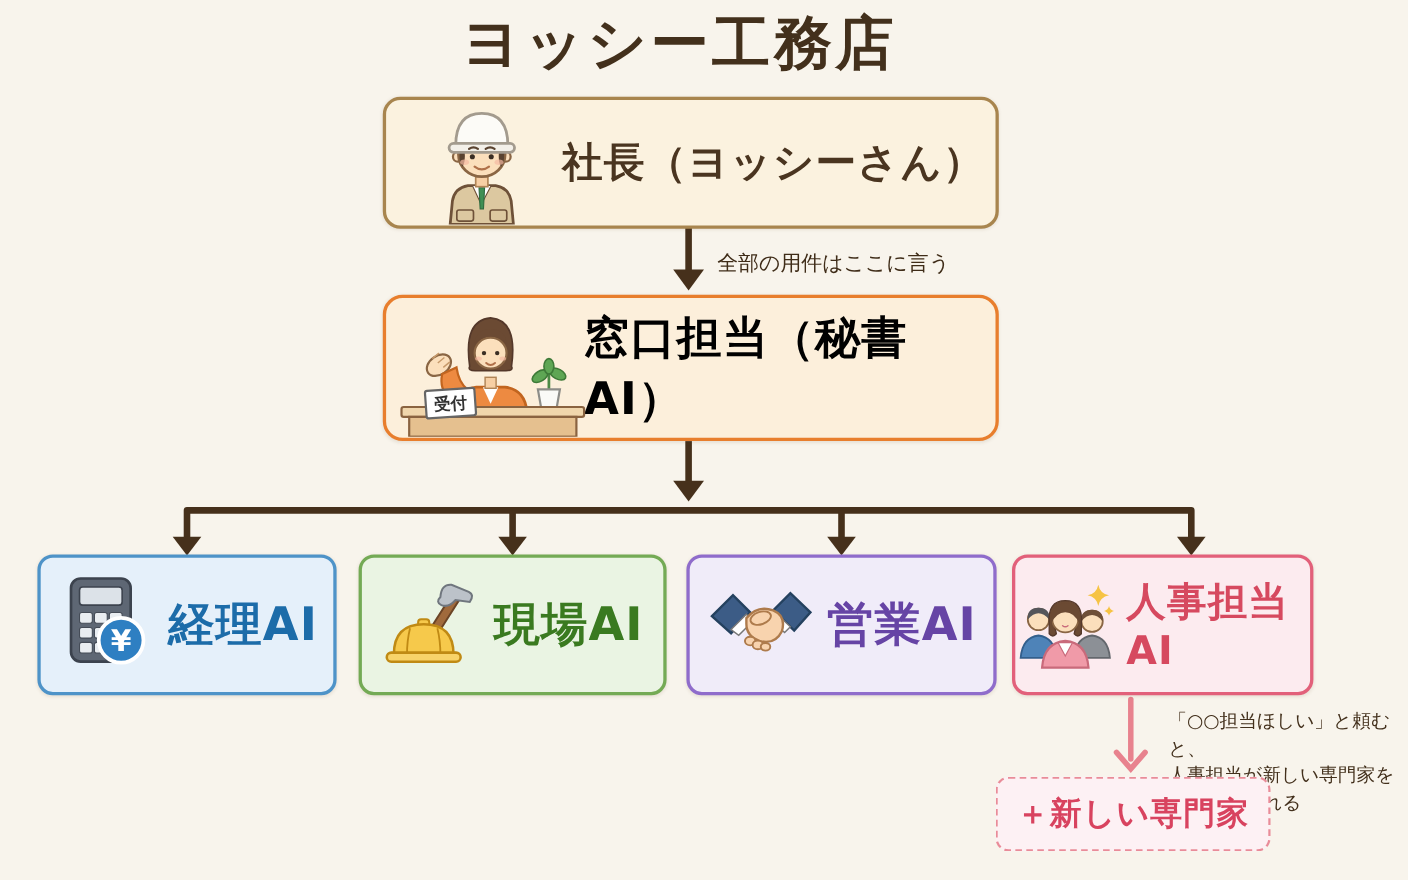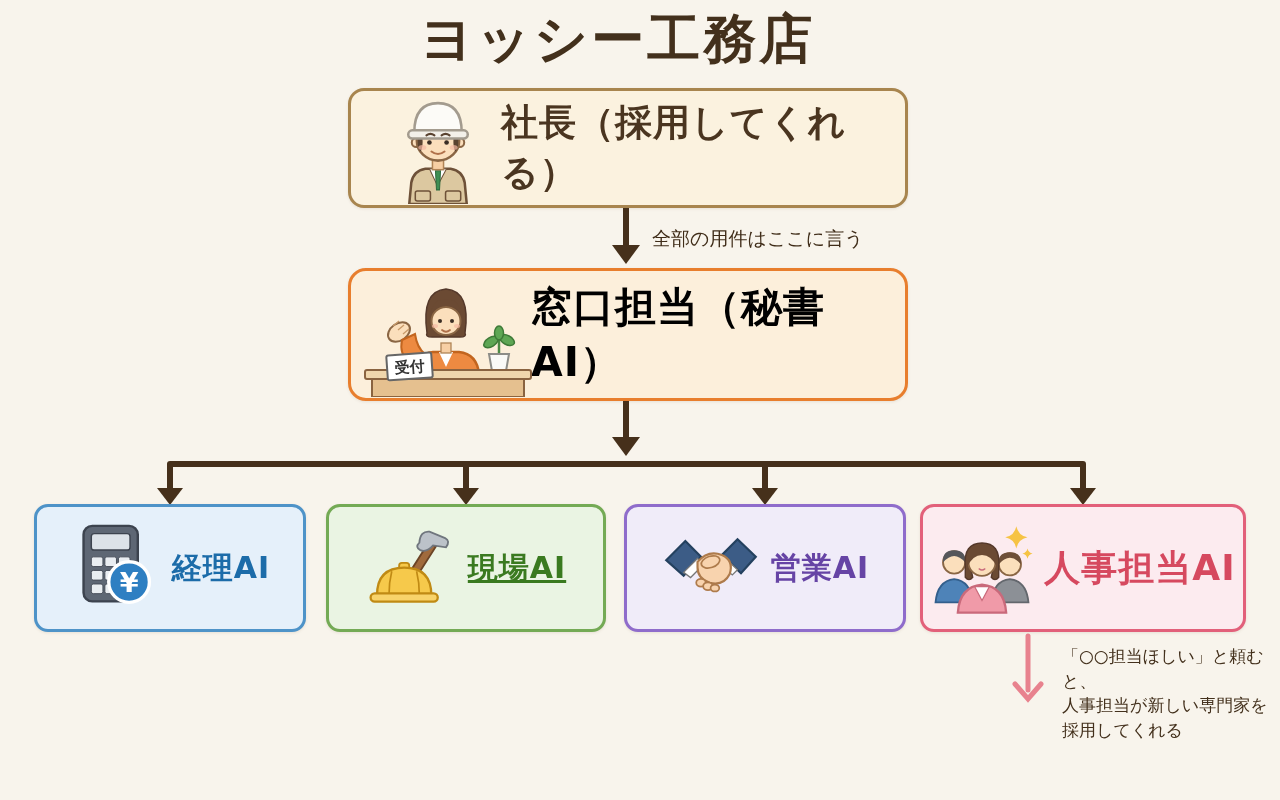--- a/index.html
+++ b/index.html
@@ -49,28 +49,28 @@
     white-space:nowrap;
   }
   .edge-label-1{left:652px;top:226px;}
   .edge-label-2{left:654px;top:416px;}
   .dept-box{
     position:absolute;top:504px;height:128px;
     border-radius:14px;box-sizing:border-box;
     display:flex;align-items:center;justify-content:center;gap:10px;
     box-shadow:0 1px 3px rgba(90,60,20,0.10);
   }
-  .dept-label{font-size:30px;font-weight:bold;letter-spacing:1px;}
+  .dept-label{font-size:42px;font-weight:bold;letter-spacing:1px;}
   .dept-accounting{left:34px;width:272px;background:#e5f0fa;border:3px solid #4e93c8;}
   .dept-accounting .dept-label{color:#1c6ca9;}
   .dept-site{left:326px;width:280px;background:#eaf4e3;border:3px solid #74aa55;}
-  .dept-site .dept-label{color:#3a7a20;text-decoration:underline;}
+  .dept-site .dept-label{color:#3a7a20;}
   .dept-sales{left:624px;width:282px;background:#f0ecf9;border:3px solid #8f6ccb;}
   .dept-sales .dept-label{color:#6644a5;}
-  .dept-hr{left:920px;width:326px;background:#fcebef;border:3px solid #e2607a;}
+  .dept-hr{left:920px;width:274px;background:#fcebef;border:3px solid #e2607a;}
   .dept-hr .dept-label{font-size:36px;color:#d6495f;}
   .hr-note{
     position:absolute;left:1062px;top:644px;width:215px;
     font-size:17px;font-weight:normal;color:#43301c;
     line-height:1.45;white-space:pre-line;
   }
   .new-expert-box{
     position:absolute;left:905px;top:706px;width:250px;height:68px;
     background:#fdf1f4;border:2.5px dashed #e98c99;border-radius:12px;
     box-sizing:border-box;
@@ -128,21 +128,21 @@
       <path d="M29,42 Q29,13 52.5,13 Q76,13 76,42 Z" fill="#fcfbf7" stroke="#a39b8e" stroke-width="2.5"></path>
       <rect x="23" y="40" width="59" height="8" rx="4" fill="#f3f0e9" stroke="#a39b8e" stroke-width="2.5"></rect>
       <path d="M41,45 q4,-3 8,0" stroke="#5a4330" stroke-width="2" fill="none" stroke-linecap="round"></path>
       <path d="M56,45 q4,-3 8,0" stroke="#5a4330" stroke-width="2" fill="none" stroke-linecap="round"></path>
       <circle cx="44" cy="52" r="2.3" fill="#3a2e24"></circle>
       <circle cx="61" cy="52" r="2.3" fill="#3a2e24"></circle>
       <path d="M46,61 q6.5,5 13,0" stroke="#b0714a" stroke-width="2" fill="none" stroke-linecap="round"></path>
       <ellipse cx="37" cy="57" rx="4" ry="2.5" fill="#f5b9a2" opacity="0.7"></ellipse>
       <ellipse cx="68" cy="57" rx="4" ry="2.5" fill="#f5b9a2" opacity="0.7"></ellipse>
     </svg>
-    <span class="president-label">社長（採用してくれる）</span>
+    <span class="president-label">社長（ヨッシーさん）</span>
   </div>
 
   <div class="edge-label edge-label-1">全部の用件はここに言う</div>
 
   <div class="node reception-box">
     <svg class="illu" width="182" height="127" viewBox="0 0 182 127">
 
       <ellipse cx="42" cy="62" rx="12" ry="8.5" transform="rotate(-35 42 62)" fill="#fbdfbc" stroke="#8a6644" stroke-width="2"></ellipse>
       <path d="M36,56 l6,-5 M41,60 l6,-5 M46,64 l6,-5" stroke="#c79a6b" stroke-width="1.3" fill="none"></path>
       <path d="M52,92 Q42,84 45,70 L58,64 Q60,78 68,84 Z" fill="#ed8a41" stroke="#c2651f" stroke-width="2"></path>
@@ -243,14 +243,17 @@
       <path d="M30,96 Q32,68 56,66 Q80,68 82,96 Z" fill="#f09aa8" stroke="#c96a7b" stroke-width="2.5"></path>
       <polygon points="48,68 56,83 64,68" fill="#ffffff" stroke="#c96a7b" stroke-width="1.3"></polygon>
     </svg>
     <span class="dept-label">人事担当AI</span>
   </div>
 
   <div class="hr-note">「○○担当ほしい」と頼むと、
 人事担当が新しい専門家を
 採用してくれる</div>
 
+  <div class="new-expert-box">
+    <span class="new-expert-label">＋新しい専門家</span>
+  </div>
 
 </div>
 
 </body></html>

